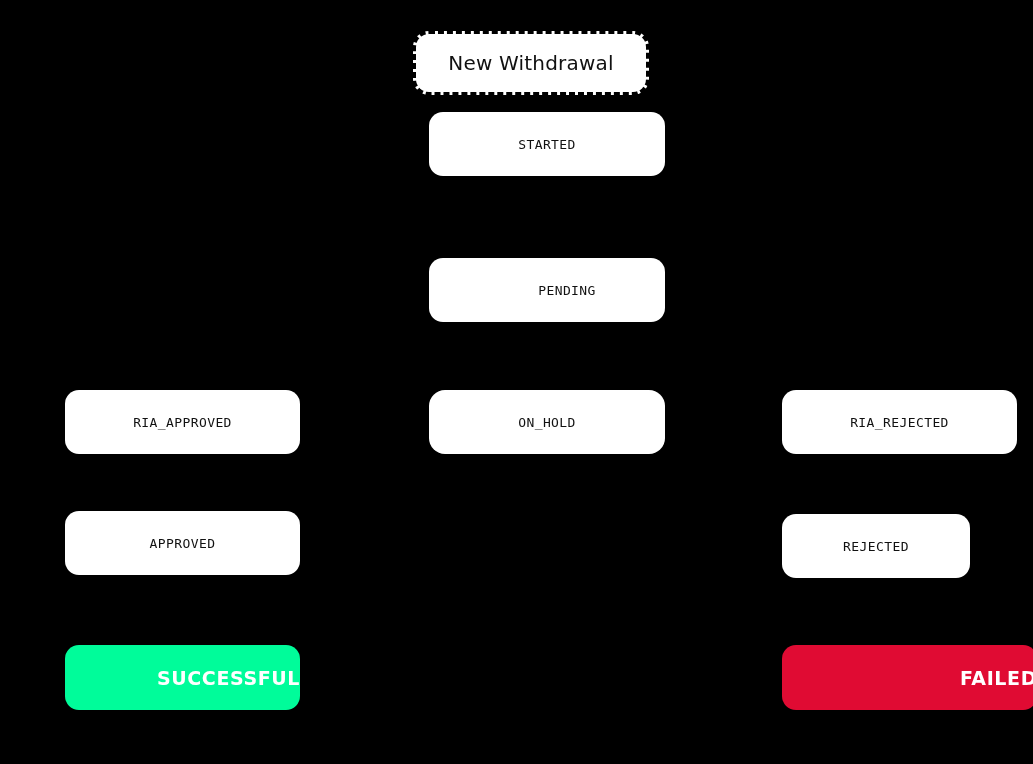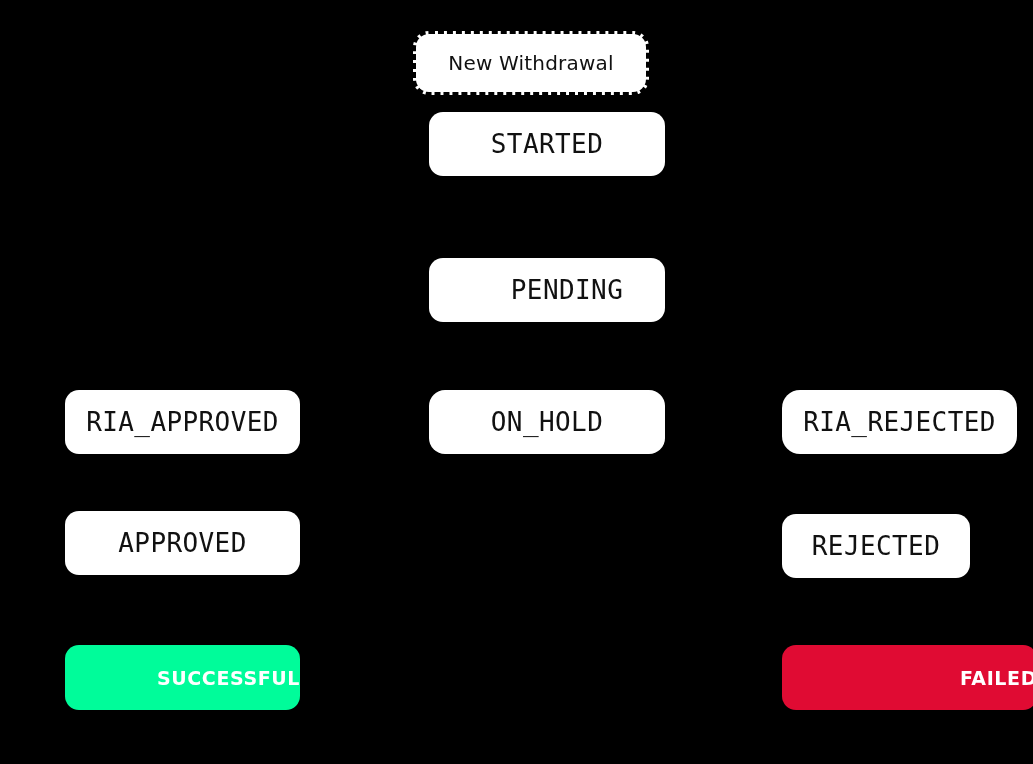--- a/index.html
+++ b/index.html
@@ -18,21 +18,21 @@
   }
   .node {
     position: absolute;
     box-sizing: border-box;
     display: flex;
     align-items: center;
     justify-content: center;
     border-radius: 14px;
     background: #ffffff;
     color: #111111;
-    font-size: 26px;
+    font-size: 13px;
     letter-spacing: 0.4px;
     text-align: center;
     user-select: none;
   }
   .node.start {
     border: 3px dashed #000000;
     background: #ffffff;
     border-radius: 16px;
     font-family: "DejaVu Sans", "Liberation Sans", sans-serif;
     font-size: 20px;
@@ -75,21 +75,21 @@
       </div>
       <div class="node state" style="left: 429px; top: 258px; width: 236px; height: 64px; padding-left: 40px;">
         <span>PENDING</span>
       </div>
       <div class="node state" style="left: 65px; top: 390px; width: 235px; height: 64px;">
         <span>RIA_APPROVED</span>
       </div>
       <div class="node state" style="left: 429px; top: 390px; width: 236px; height: 64px; border-radius: 16px;">
         <span>ON_HOLD</span>
       </div>
-      <div class="node state" style="left: 782px; top: 390px; width: 235px; height: 64px; border-radius: 18px;">
+      <div class="node state" style="left: 782px; top: 390px; width: 235px; height: 64px;">
         <span>RIA_REJECTED</span>
       </div>
       <div class="node state" style="left: 65px; top: 511px; width: 235px; height: 64px;">
         <span>APPROVED</span>
       </div>
       <div class="node state" style="left: 782px; top: 514px; width: 188px; height: 64px;">
         <span>REJECTED</span>
       </div>
       <div class="node terminal success" style="left: 65px; top: 645px; width: 235px; height: 65px;">
         <span>SUCCESSFUL</span>

